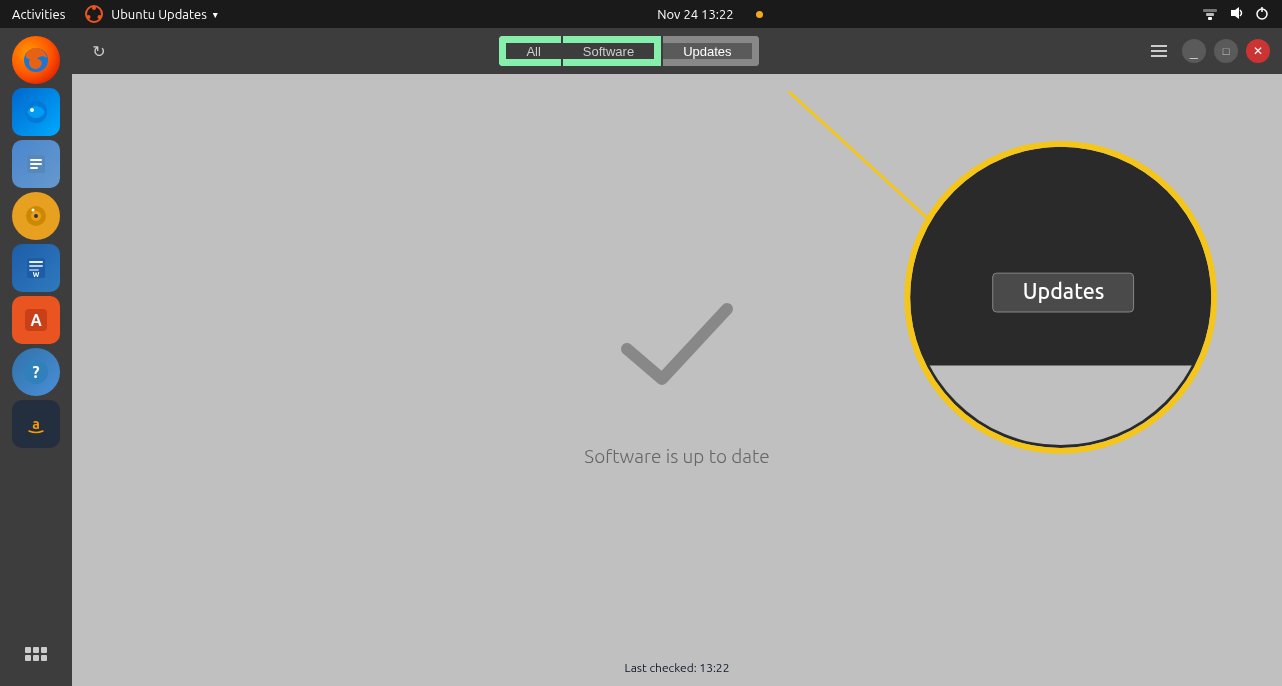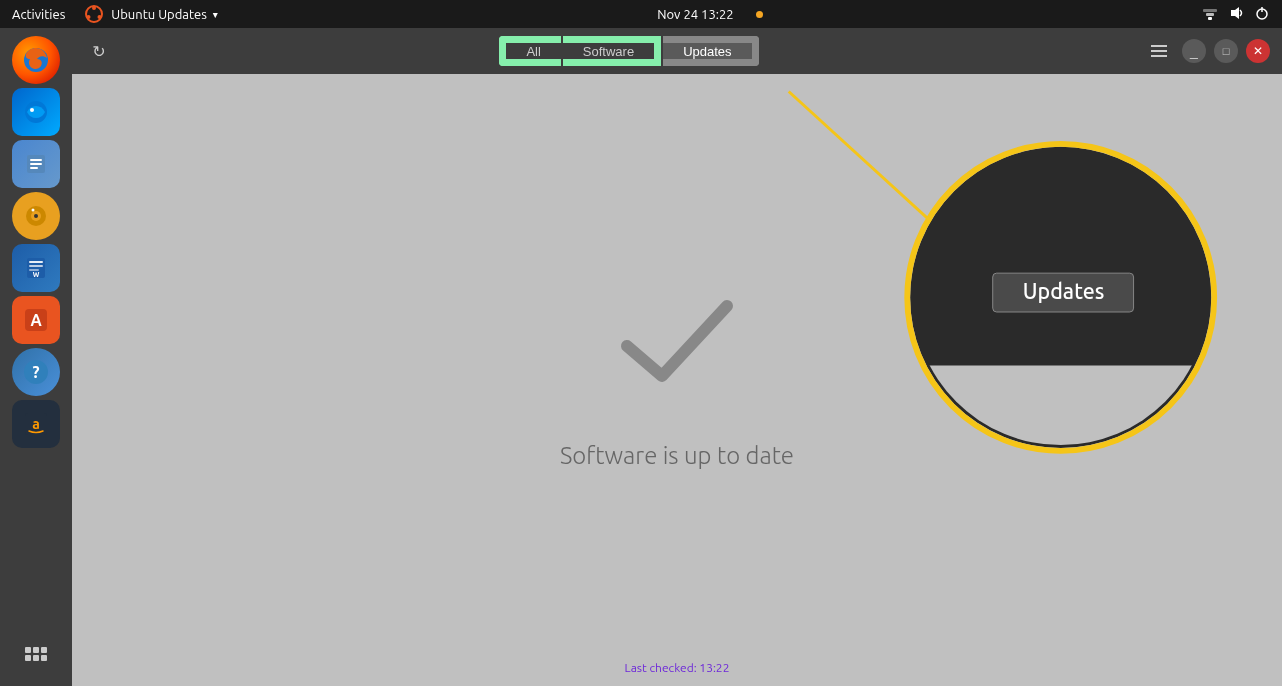--- a/index.html
+++ b/index.html
@@ -164,30 +164,30 @@
       background: #c0c0c0;
       position: relative;
     }
     .check-icon {
       font-size: 80px;
       color: #888;
       line-height: 1;
       margin-bottom: 20px;
     }
     .status-text {
-      font-size: 24px;
+      font-size: 19px;
       color: #666;
       font-weight: 300;
       margin-top: 21px;
     }
     .last-checked {
       position: absolute;
       bottom: 12px;
       font-size: 12px;
-      color: #6d28d9;
+      color: #0f172a;
     }
 
     
     .annotation-svg {
       position: absolute;
       top: 0;
       left: 0;
       width: 100%;
       height: 100%;
       pointer-events: none;

